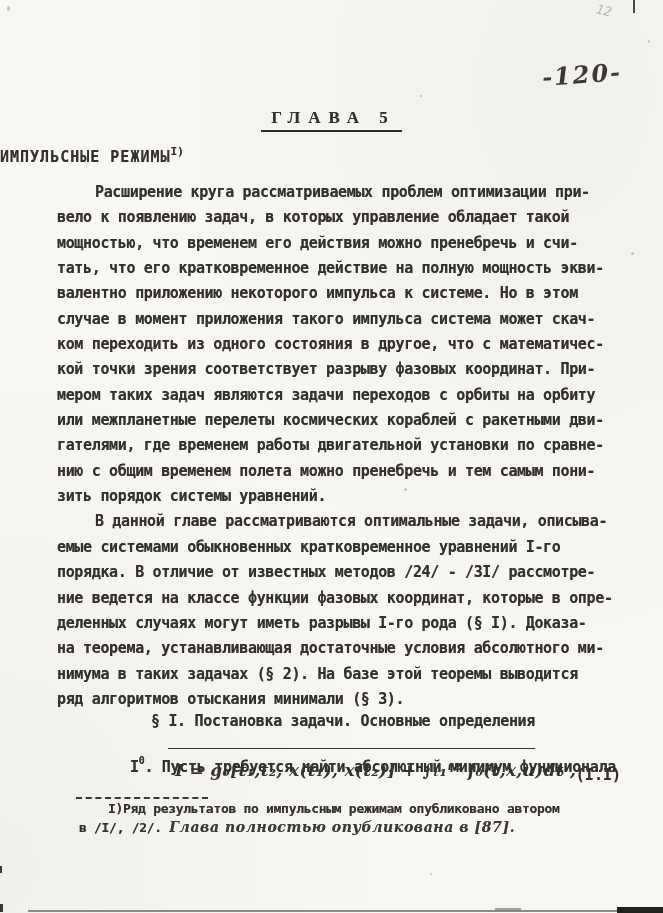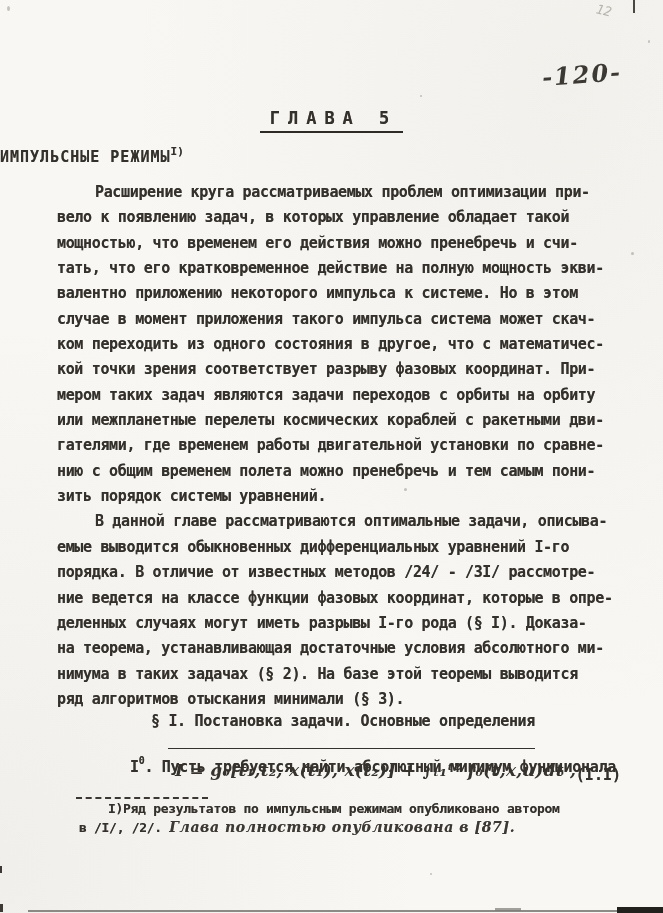--- a/index.html
+++ b/index.html
@@ -24,21 +24,21 @@
     color:#3c3934;
   }
   .abs{position:absolute;}
   
   #page-number{top:60px;left:542px;font-size:24px;font-weight:700;transform:rotate(-4deg);letter-spacing:2px;}
   
   #corner-pencil-mark{top:3px;left:596px;font-size:13px;color:#b8b5ae;transform:rotate(14deg);font-style:italic;}
   #edge-tick-top{top:0;left:633px;width:2px;height:13px;background:#4a4843;}
   .speck{position:absolute;background:#9a968e;border-radius:50%;opacity:.55;}
   
-  #chapter-heading{top:108px;left:0;width:100%;text-align:center;font-size:17px;letter-spacing:8px;}
+  #chapter-heading{top:108px;left:0;width:100%;text-align:center;font-size:17px;letter-spacing:8px;font-family:Liberation Serif, serif;}
   #chapter-heading span{border-bottom:2px solid #2e2b27;padding:0 6px 3px 10px;}
   
   #chapter-subtitle{top:146px;left:0;width:100%;font-size:15px;letter-spacing:1px;}
   #chapter-subtitle sup{font-size:11px;position:relative;top:-1px;letter-spacing:0;}
   
   #body-text{top:180px;left:57px;width:572px;font-size:15px;letter-spacing:-0.35px;}
   .line{height:25.35px;line-height:25.35px;white-space:pre;}
   .indent{padding-left:38px;}
   
   #section-heading{top:712px;left:57px;width:572px;text-align:center;font-size:15px;letter-spacing:-0.3px;}
@@ -95,21 +95,21 @@
     <div class="line">валентно приложению некоторого импульса к системе. Но в этом</div>
     <div class="line">случае в момент приложения такого импульса система может скач-</div>
     <div class="line">ком переходить из одного состояния в другое, что с математичес-</div>
     <div class="line">кой точки зрения соответствует разрыву фазовых координат. При-</div>
     <div class="line">мером таких задач являются задачи переходов с орбиты на орбиту</div>
     <div class="line">или межпланетные перелеты космических кораблей с ракетными дви-</div>
     <div class="line">гателями, где временем работы двигательной установки по сравне-</div>
     <div class="line">нию с общим временем полета можно пренебречь и тем самым пони-</div>
     <div class="line">зить порядок системы уравнений.</div>
     <div class="line indent">В данной главе рассматриваются оптимальные задачи, описыва-</div>
-    <div class="line">емые выводится обыкновенных дифференциальных уравнений I-го</div>
+    <div class="line">емые системами обыкновенных кратковременное уравнений I-го</div>
     <div class="line">порядка. В отличие от известных методов /24/ - /3I/ рассмотре-</div>
     <div class="line">ние ведется на классе функции фазовых координат, которые в опре-</div>
     <div class="line">деленных случаях могут иметь разрывы I-го рода (§ I). Доказа-</div>
     <div class="line">на теорема, устанавливающая достаточные условия абсолютного ми-</div>
     <div class="line">нимума в таких задачах (§ 2). На базе этой теоремы выводится</div>
     <div class="line">ряд алгоритмов отыскания минимали (§ 3).</div>
   </div>
 
   <div class="abs typed" id="section-heading">
     <span>§ </span><span class="ul">I. Постановка задачи. Основные определения</span>

